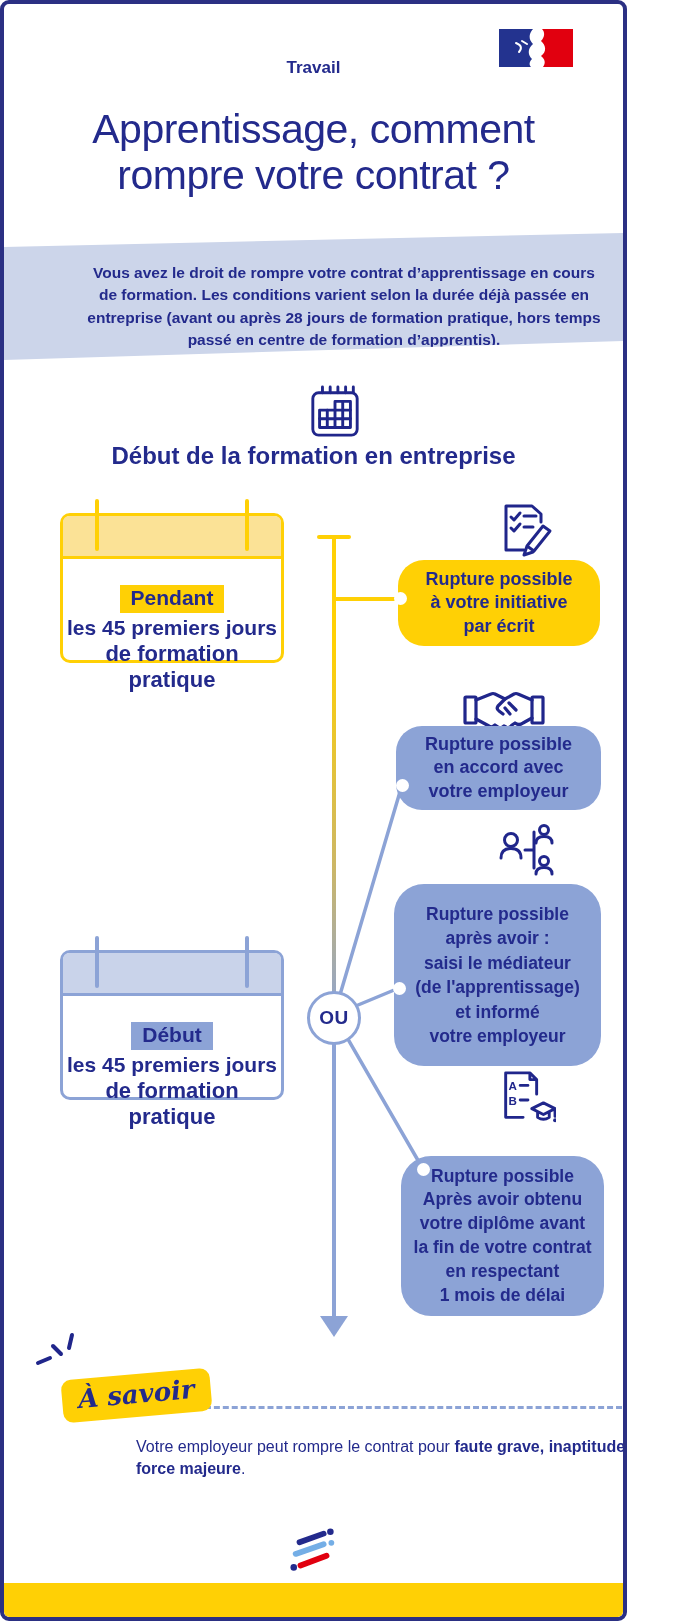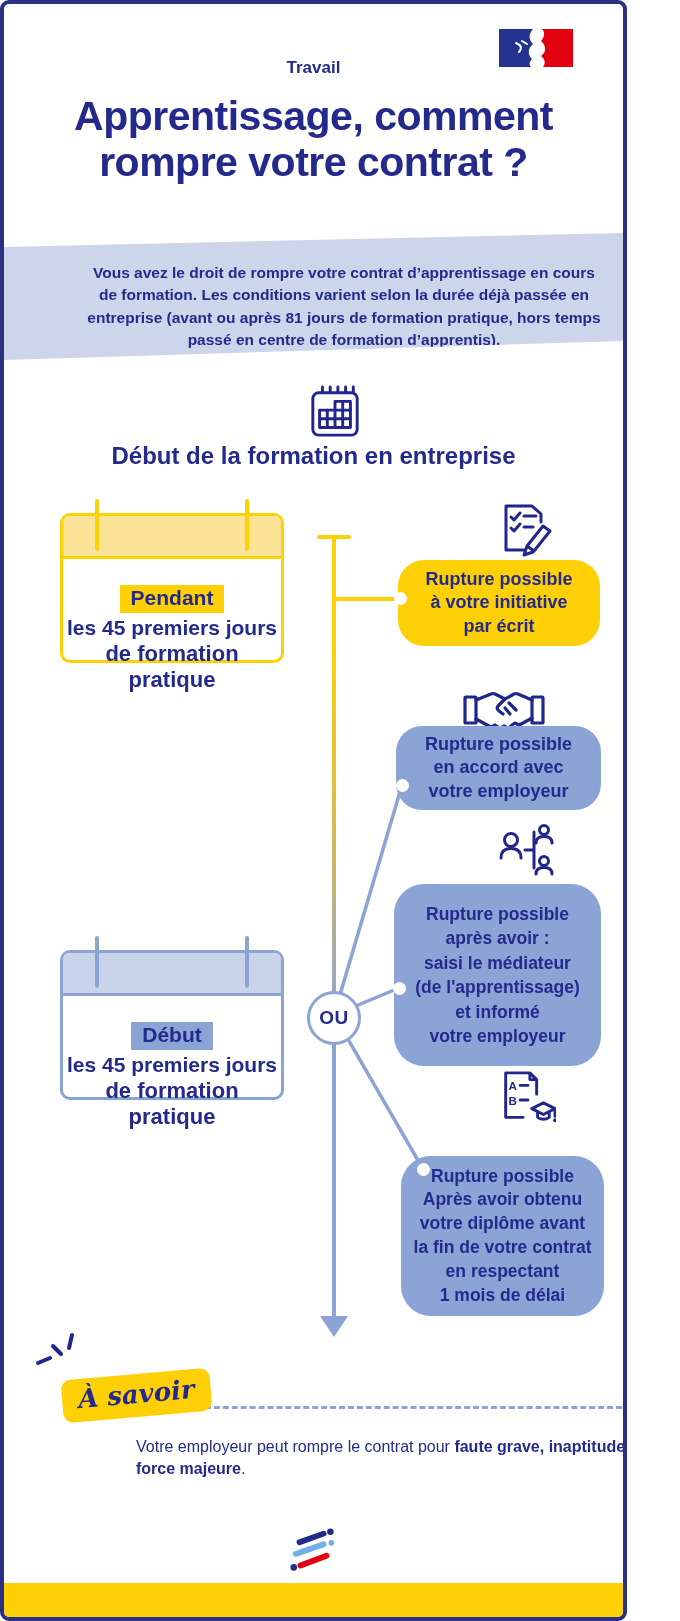--- a/index.html
+++ b/index.html
@@ -16,22 +16,22 @@
   html,body{margin:0;padding:0;background:#fff;}
   .page{
     position:relative;width:627px;height:1621px;box-sizing:border-box;
     border:4px solid #2b3083;border-radius:9px;background:#fff;overflow:hidden;
     font-family:"Liberation Sans",sans-serif;color:var(--navy);
   }
   
   .flag{position:absolute;top:25px;right:50px;}
   .ministry{position:absolute;top:54px;left:0;width:100%;text-align:center;
     font-size:17px;font-weight:700;}
-  .title{position:absolute;top:89px;left:0;width:100%;text-align:center;
-    font-size:41px;font-weight:700;line-height:1.13;white-space:pre-line;letter-spacing:-0.5px;}
+  .title{position:absolute;top:102px;left:0;width:100%;text-align:center;
+    font-size:41px;font-weight:400;line-height:1.13;white-space:pre-line;letter-spacing:-0.5px;}
   
   .band{position:absolute;top:226px;left:0;width:100%;height:132px;background:var(--band);
     clip-path:polygon(0 17px,100% 3px,100% 111px,0 130px);}
   .band-text{position:absolute;top:32px;left:80px;width:520px;text-align:center;
     font-size:15.5px;font-weight:600;line-height:1.45;}
   
   .section-icon{position:absolute;top:381px;left:302px;}
   .section-title{position:absolute;top:438px;left:0;width:100%;text-align:center;
     font-size:24px;font-weight:700;}
   
@@ -101,21 +101,21 @@
   <svg class="flag" width="74" height="38" viewBox="0 0 74 38">
     <path fill="#23338f" d="M0 0 H34 C29 6 30 11 34 15 C28 20 29 26 33 30 C30 33 30 36 32 38 H0 Z"></path>
     <path fill="#e1000f" d="M74 0 V38 H44 C47 34 46 30 42 27 C48 23 47 16 42 12 C46 8 46 3 43 0 Z"></path>
     <path d="M17 14 q8 3 3 9 M23 12 l5 3" stroke="#fff" stroke-width="2" fill="none" stroke-linecap="round"></path>
   </svg>
   <div class="ministry">Travail</div>
   <div class="title">Apprentissage, comment
 rompre votre contrat ?</div>
 
   <div class="band">
-    <div class="band-text">Vous avez le droit de rompre votre contrat d’apprentissage en cours de formation. Les conditions varient selon la durée déjà passée en entreprise (avant ou après 81 jours de formation pratique, hors temps passé en centre de formation d’apprentis).</div>
+    <div class="band-text">Vous avez le droit de rompre votre contrat d’apprentissage en cours de formation. Les conditions varient selon la durée déjà passée en entreprise (avant ou après 28 jours de formation pratique, hors temps passé en centre de formation d’apprentis).</div>
   </div>
 
   <svg class="section-icon" width="58" height="54" viewBox="0 0 60 56">
     <g fill="none" stroke="#20268b" stroke-width="3" stroke-linecap="round" stroke-linejoin="round">
       <rect x="7" y="8" width="46" height="44" rx="6"></rect>
       <path d="M17 2 V8 M25 2 V8 M33 2 V8 M41 2 V8 M49 2 V8"></path>
       <rect x="14" y="26" width="32" height="18"></rect>
       <path d="M14 35 H46 M22 26 V44 M30 26 V44 M38 26 V44 M30 26 V17 H46 V26 M38 17 V26"></path>
     </g>
   </svg>

